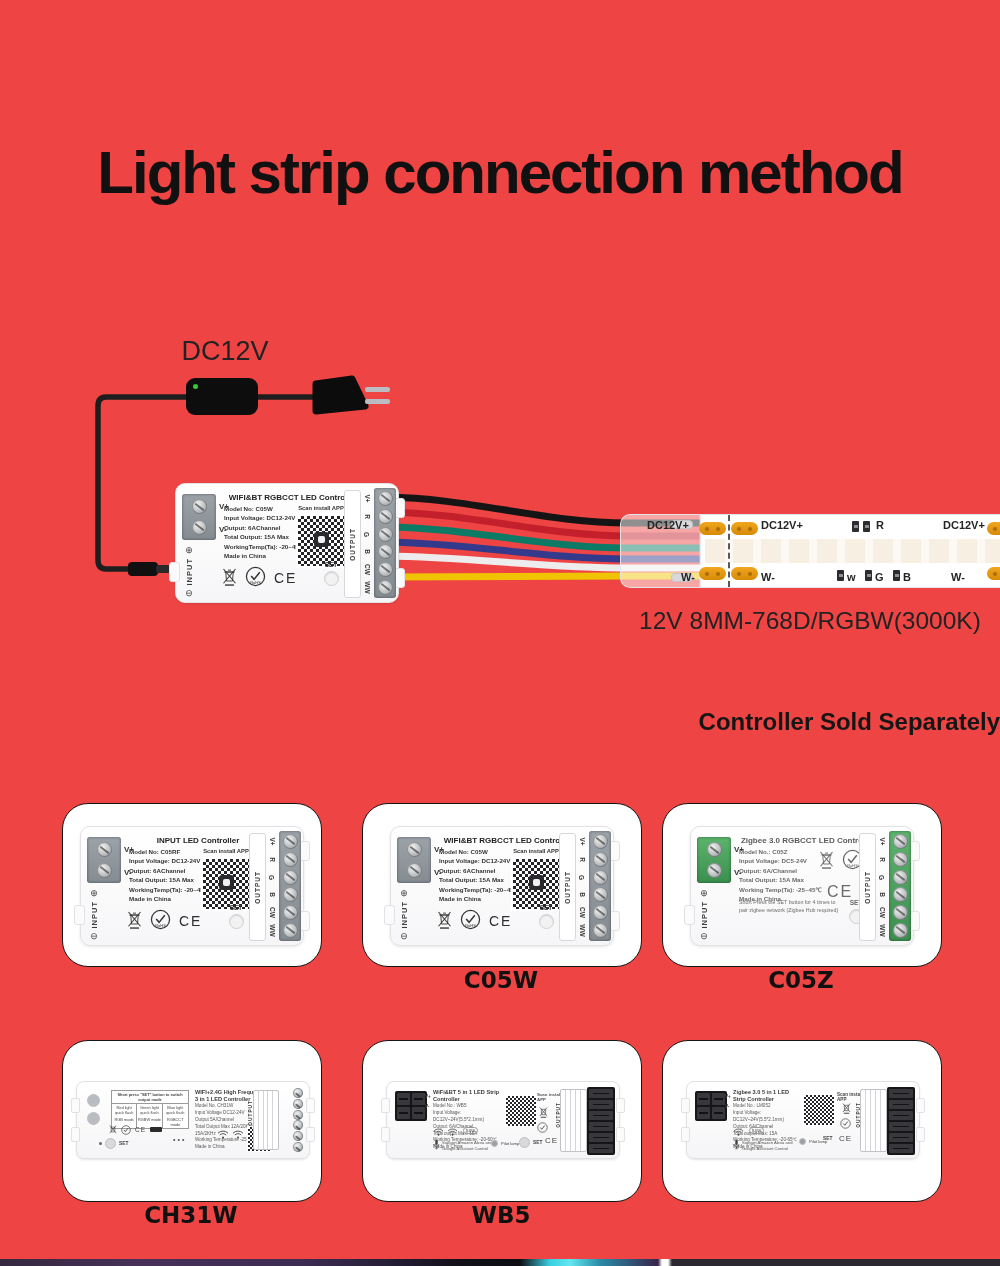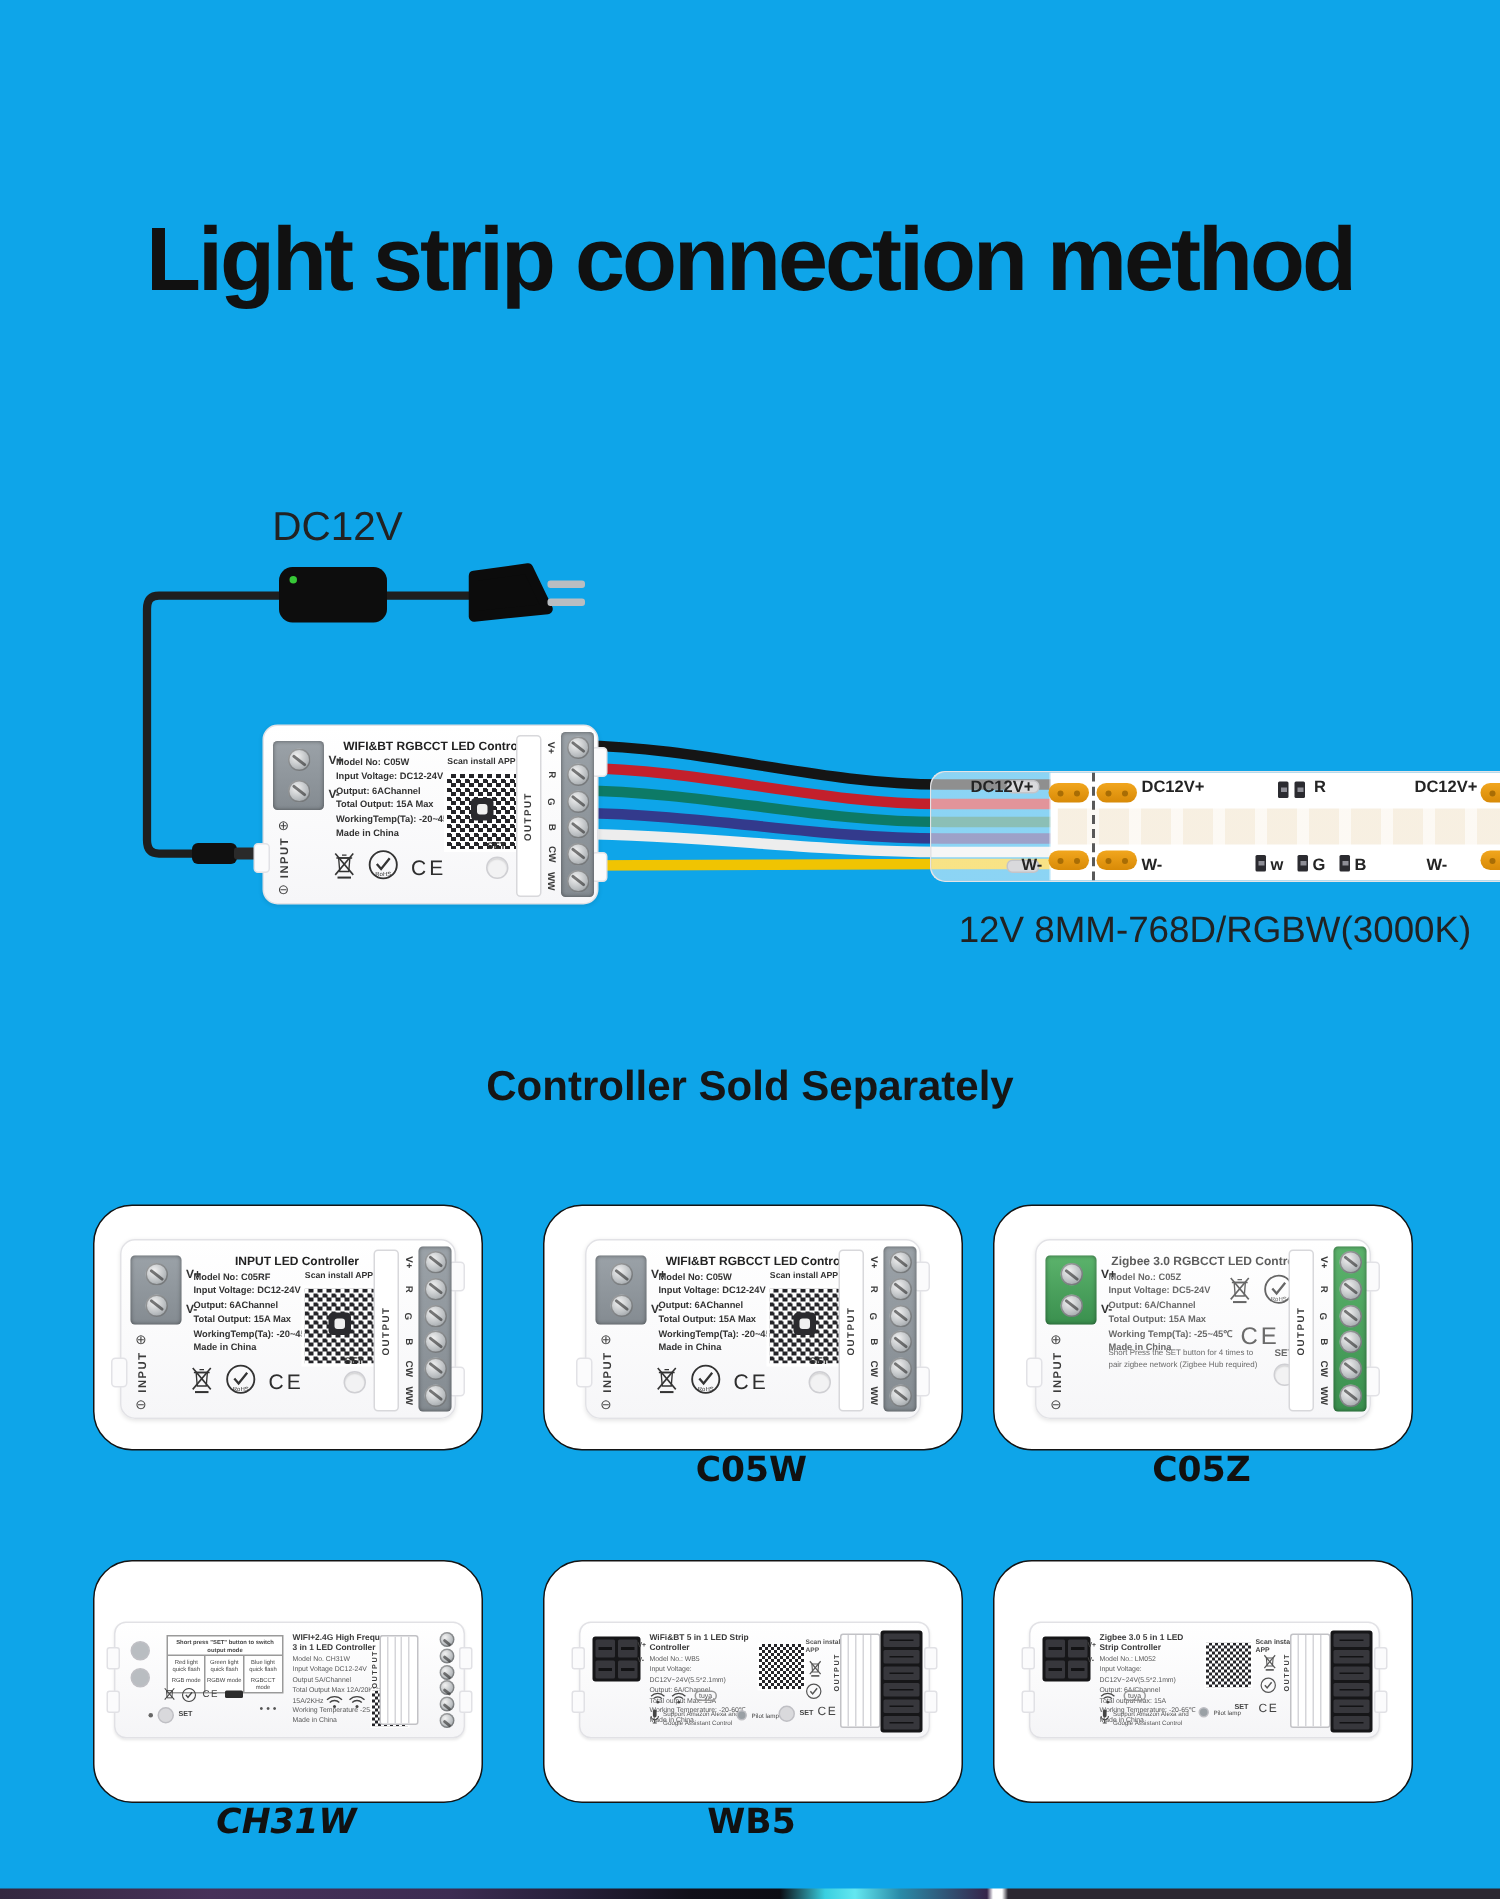--- a/index.html
+++ b/index.html
@@ -1,24 +1,24 @@
 <!DOCTYPE html>
 <html><head>
 <meta charset="utf-8">
 <style>
   html,body{margin:0;padding:0;background:#fff;}
   body{width:1000px;height:1266px;overflow:hidden;font-family:"Liberation Sans",sans-serif;color:#1b1b1b;}
-  #canvas{position:relative;width:1000px;height:1266px;background:#0ea5e9;}
+  #canvas{position:relative;width:1000px;height:1266px;background:#ef4444;}
   .abs{position:absolute;}
   
   h1{position:absolute;left:0;right:0;top:138px;margin:0;text-align:center;
      font-size:60px;font-weight:800;letter-spacing:-2px;color:#111;
      font-family:"Liberation Sans",sans-serif;}
-  h2{position:absolute;left:0;right:0;top:708px;margin:0;text-align:center;
-     font-size:28px;font-weight:700;color:#161616;}
+  h2{position:absolute;left:0;right:0;top:708px;margin:0;text-align:right;
+     font-size:24px;font-weight:700;color:#161616;}
   .lab{position:absolute;text-align:center;color:#222;}
   
   .brick{position:absolute;left:186px;top:378px;width:72px;height:37px;background:#0d0d0d;border-radius:9px;z-index:3;}
   .pled{position:absolute;left:7px;top:6px;width:5px;height:5px;border-radius:50%;background:#37c837;}
   
   #wiring{position:absolute;left:0;top:0;width:1000px;height:1266px;z-index:1;}
   
   .strip{position:absolute;left:620px;top:514px;width:380px;height:72px;z-index:2;
          background:linear-gradient(90deg,rgba(255,255,255,.52) 0px,rgba(255,255,255,.52) 78px,#ffffff 80px);
          border:1px solid #e4e4e7;border-right:none;border-radius:10px 0 0 10px;overflow:hidden;}
@@ -556,21 +556,21 @@
       <div class="abs" style="right:6px;top:6px;height:64px;display:flex;flex-direction:column;justify-content:space-between;">
         <span class="screw" style="width:10px;height:10px;"></span>
           <span class="screw" style="width:10px;height:10px;"></span>
           <span class="screw" style="width:10px;height:10px;"></span>
         <span class="screw" style="width:10px;height:10px;"></span>
           <span class="screw" style="width:10px;height:10px;"></span>
           <span class="screw" style="width:10px;height:10px;"></span>
       </div>
     </div>
   </div>
-  <div class="cap" style="left:62px;top:1202px;width:258px;font-style:italic;">CH31W</div>
+  <div class="cap" style="left:62px;top:1202px;width:258px;">CH31W</div>
 
   <div class="card" style="left:362px;top:1040px;width:278px;height:160px;">
     <div class="slim" style="left:23px;top:40px;">
       <i class="stab" style="left:-6px;top:16px"></i>
         <i class="stab" style="left:-6px;bottom:16px"></i>
       <i class="stab" style="right:-6px;top:16px"></i>
         <i class="stab" style="right:-6px;bottom:16px"></i>
       <div class="sb sb2">
           <i></i>
           <i></i>

